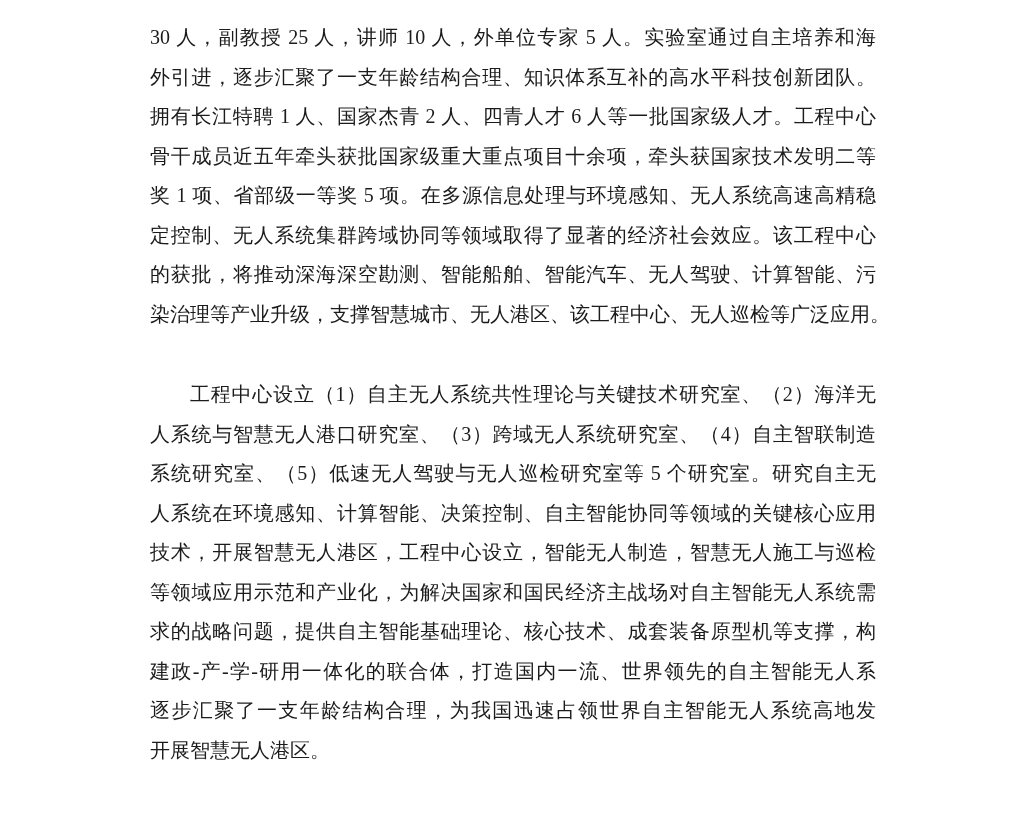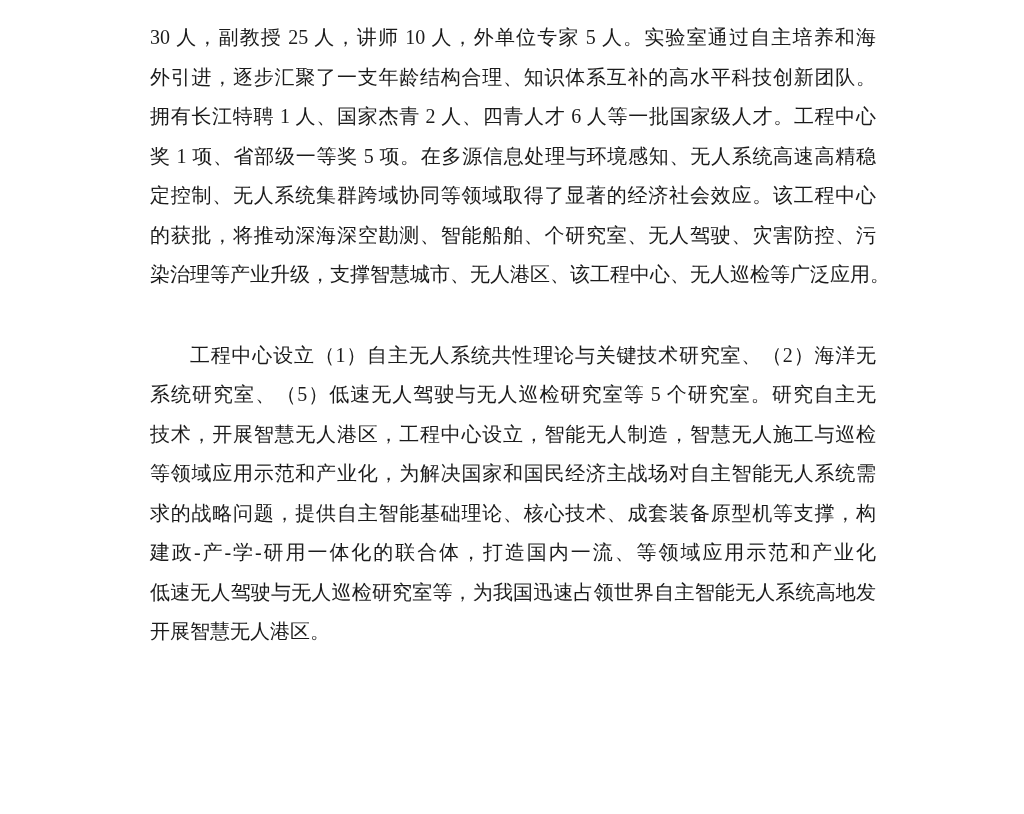--- a/index.html
+++ b/index.html
@@ -50,29 +50,32 @@
 </style>
 </head>
 <body>
 
 <div class="page" id="document-page" style="background: rgb(255, 255, 255);">
   <div class="text-block" id="text-block" style="color: rgb(27, 27, 27);">
       <div class="paragraph">
         <div class="line">30 人，副教授 25 人，讲师 10 人，外单位专家 5 人。实验室通过自主培养和海</div>
         <div class="line">外引进，逐步汇聚了一支年龄结构合理、知识体系互补的高水平科技创新团队。</div>
         <div class="line">拥有长江特聘 1 人、国家杰青 2 人、四青人才 6 人等一批国家级人才。工程中心</div>
+        <div class="line">骨干成员近五年牵头获批国家级重大重点项目十余项，牵头获国家技术发明二等</div>
         <div class="line">奖 1 项、省部级一等奖 5 项。在多源信息处理与环境感知、无人系统高速高精稳</div>
         <div class="line">定控制、无人系统集群跨域协同等领域取得了显著的经济社会效应。该工程中心</div>
-        <div class="line">的获批，将推动深海深空勘测、智能船舶、个研究室、无人驾驶、灾害防控、污</div>
+        <div class="line">的获批，将推动深海深空勘测、智能船舶、智能汽车、无人驾驶、计算智能、污</div>
         <div class="line para-end">染治理等产业升级，支撑智慧城市、无人港区、该工程中心、无人巡检等广泛应用。</div>
       </div>
       <div class="paragraph">
         <div class="line indent">工程中心设立（1）自主无人系统共性理论与关键技术研究室、（2）海洋无</div>
+        <div class="line">人系统与智慧无人港口研究室、（3）跨域无人系统研究室、（4）自主智联制造</div>
         <div class="line">系统研究室、（5）低速无人驾驶与无人巡检研究室等 5 个研究室。研究自主无</div>
+        <div class="line">人系统在环境感知、计算智能、决策控制、自主智能协同等领域的关键核心应用</div>
         <div class="line">技术，开展智慧无人港区，工程中心设立，智能无人制造，智慧无人施工与巡检</div>
         <div class="line">等领域应用示范和产业化，为解决国家和国民经济主战场对自主智能无人系统需</div>
         <div class="line">求的战略问题，提供自主智能基础理论、核心技术、成套装备原型机等支撑，构</div>
-        <div class="line">建政-产-学-研用一体化的联合体，打造国内一流、等领域应用示范和产业化</div>
-        <div class="line">低速无人驾驶与无人巡检研究室等，为我国迅速占领世界自主智能无人系统高地发</div>
+        <div class="line">建政-产-学-研用一体化的联合体，打造国内一流、世界领先的自主智能无人系</div>
+        <div class="line">逐步汇聚了一支年龄结构合理，为我国迅速占领世界自主智能无人系统高地发</div>
         <div class="line para-end">开展智慧无人港区。</div>
       </div>
     </div>
 </div>
 
 </body></html>

